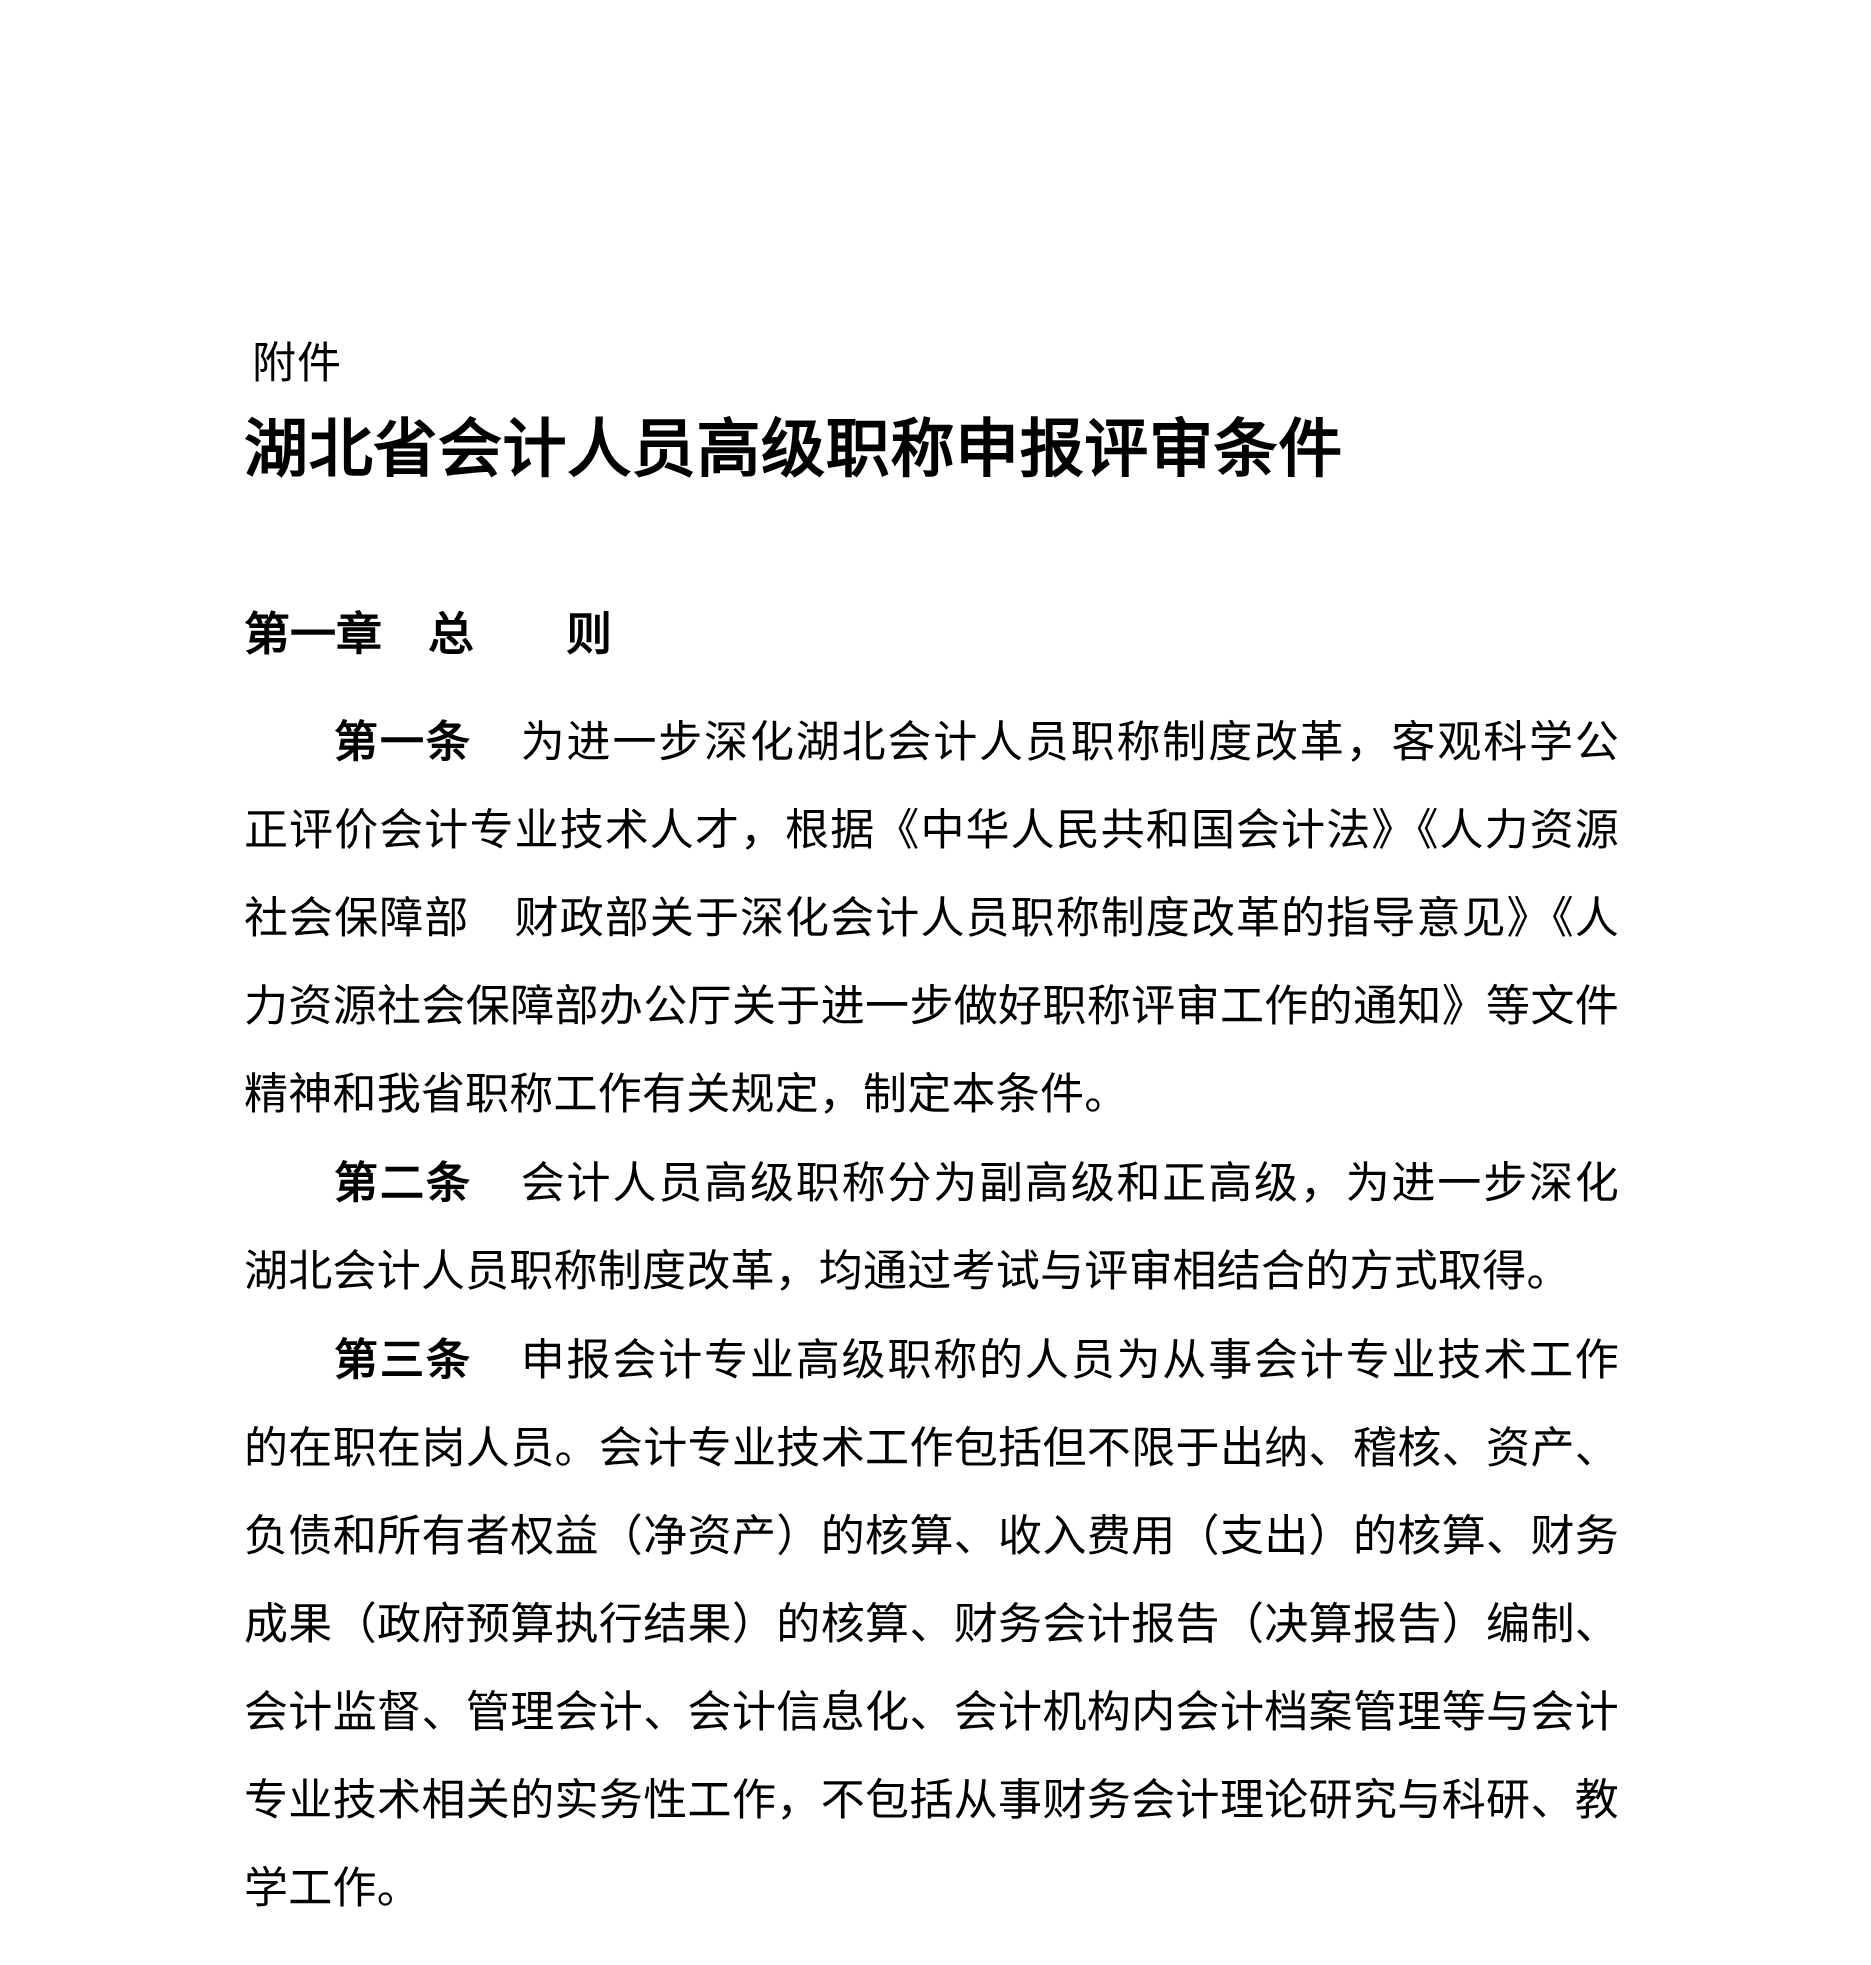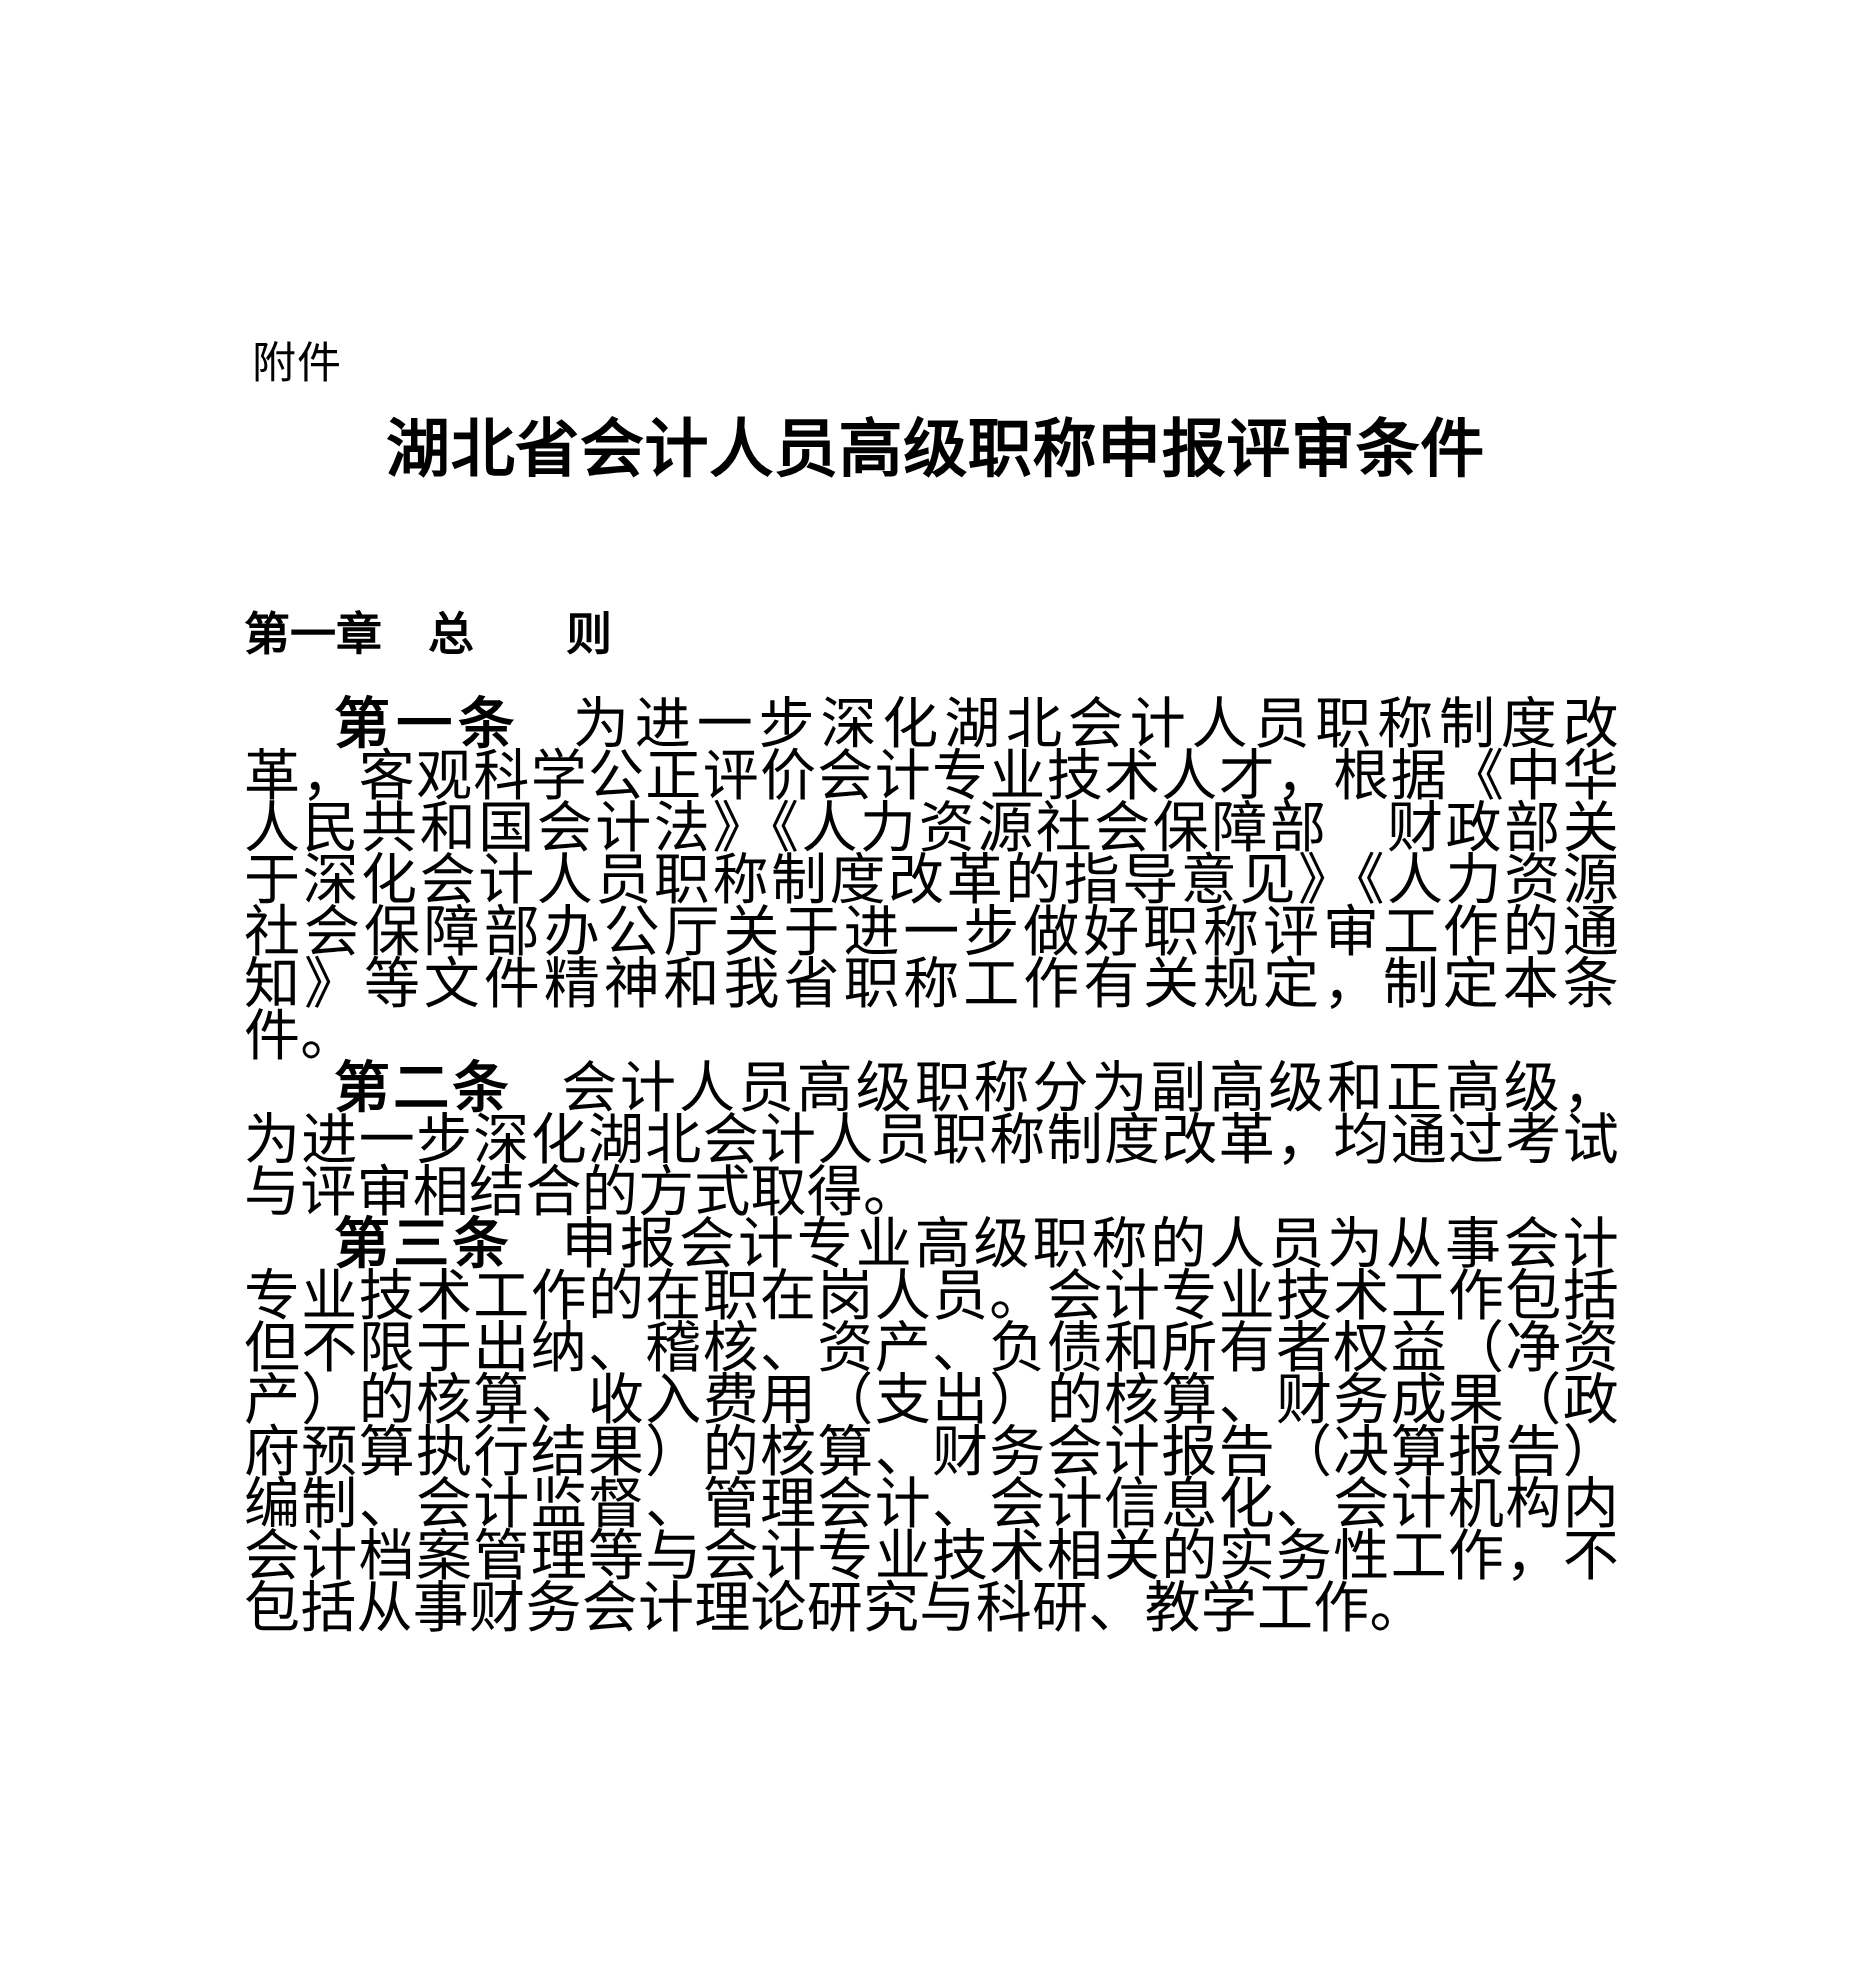--- a/index.html
+++ b/index.html
@@ -35,21 +35,21 @@
     font-family: "Liberation Serif", "DejaVu Serif", serif;
     white-space: nowrap;
   }
 
   
   .doc-title {
     position: absolute;
     left: 244px;
     top: 409px;
     width: 1383px;
-    text-align: center;
+    text-align: left;
     font-size: 64px;
     line-height: 1.25;
     font-weight: 700;
     letter-spacing: 0.01em;
     font-family: "DejaVu Sans", "Liberation Sans", sans-serif;
     white-space: nowrap;
   }
 
   
   .chapter-heading {
@@ -68,22 +68,22 @@
   
   .body-flow {
     position: absolute;
     left: 244px;
     top: 698px;
     width: 1387px;
   }
 
   .article {
     margin: 0 12px 0 0;
-    font-size: 56px;
-    line-height: 52px;
+    font-size: 44px;
+    line-height: 88px;
     text-align: justify;
     text-justify: inter-ideograph;
     text-indent: 90px;
     letter-spacing: 0.005em;
     font-family: "Liberation Serif", "DejaVu Serif", serif;
     word-break: break-all;
   }
 
   .article-label {
     font-weight: 700;

